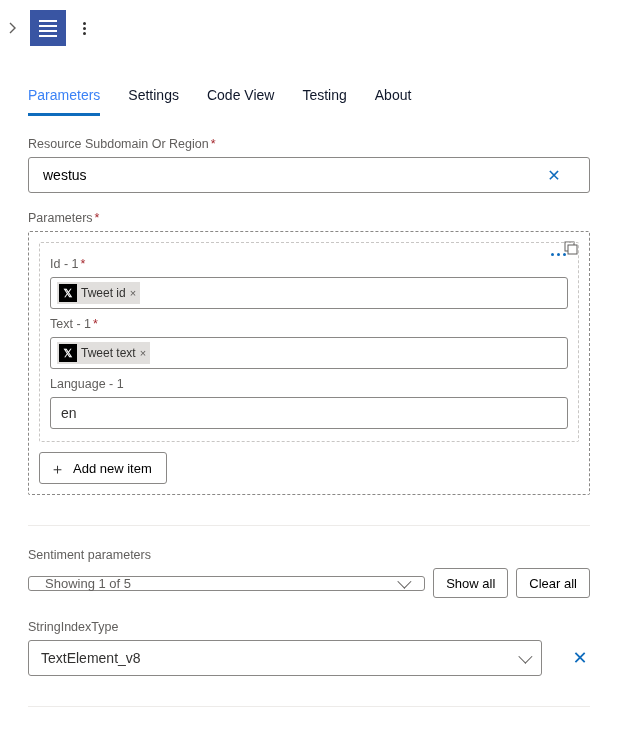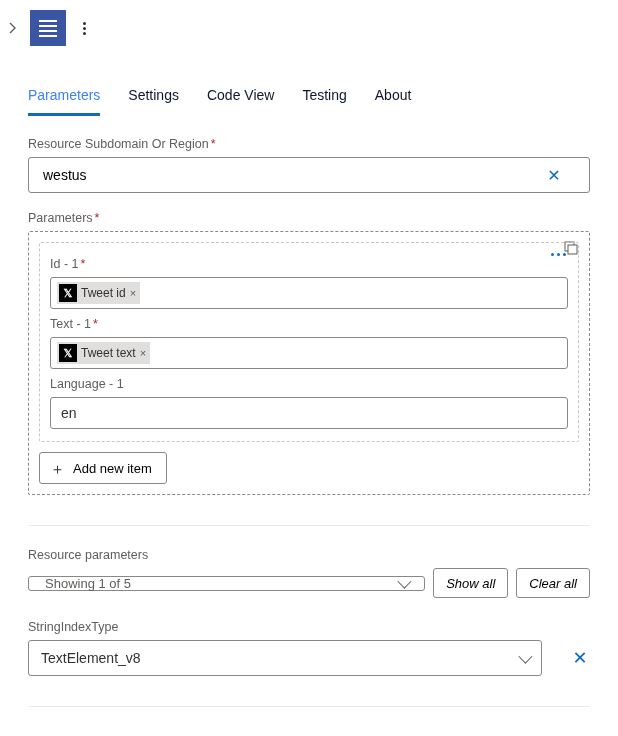--- a/index.html
+++ b/index.html
@@ -199,21 +199,20 @@
   .select-like.big { height: 36px; font-size: 14px; color: #323130; padding: 0 12px; }
   .btn {
     border: 1px solid #8a8886;
     border-radius: 3px;
     background: #fff;
     height: 30px;
     padding: 0 12px;
     font-size: 13px;
     cursor: pointer;
     font-family: inherit;
-    font-style: italic;
   }
   .chev-down {
     width: 10px; height: 10px;
     border-right: 1px solid #605e5c;
     border-bottom: 1px solid #605e5c;
     transform: rotate(45deg) translateY(-2px);
   }
 
   .string-row { display: flex; align-items: center; gap: 28px; margin-top: 6px; }
 </style>
@@ -304,21 +303,21 @@
     </div>
 
     <button class="add-item-btn">
       <span class="plus">＋</span>
       <span>Add new item</span>
     </button>
   </div>
 
   <hr class="sep">
 
-  <div class="field-label">Resource parameters</div>
+  <div class="field-label">Sentiment parameters</div>
   <div class="adv-row">
     <div class="select-like">
       <span>Showing 1 of 5</span>
       <span class="chev-down"></span>
     </div>
     <button class="btn">Show all</button>
     <button class="btn">Clear all</button>
   </div>
 
   <div style="height:22px"></div>

